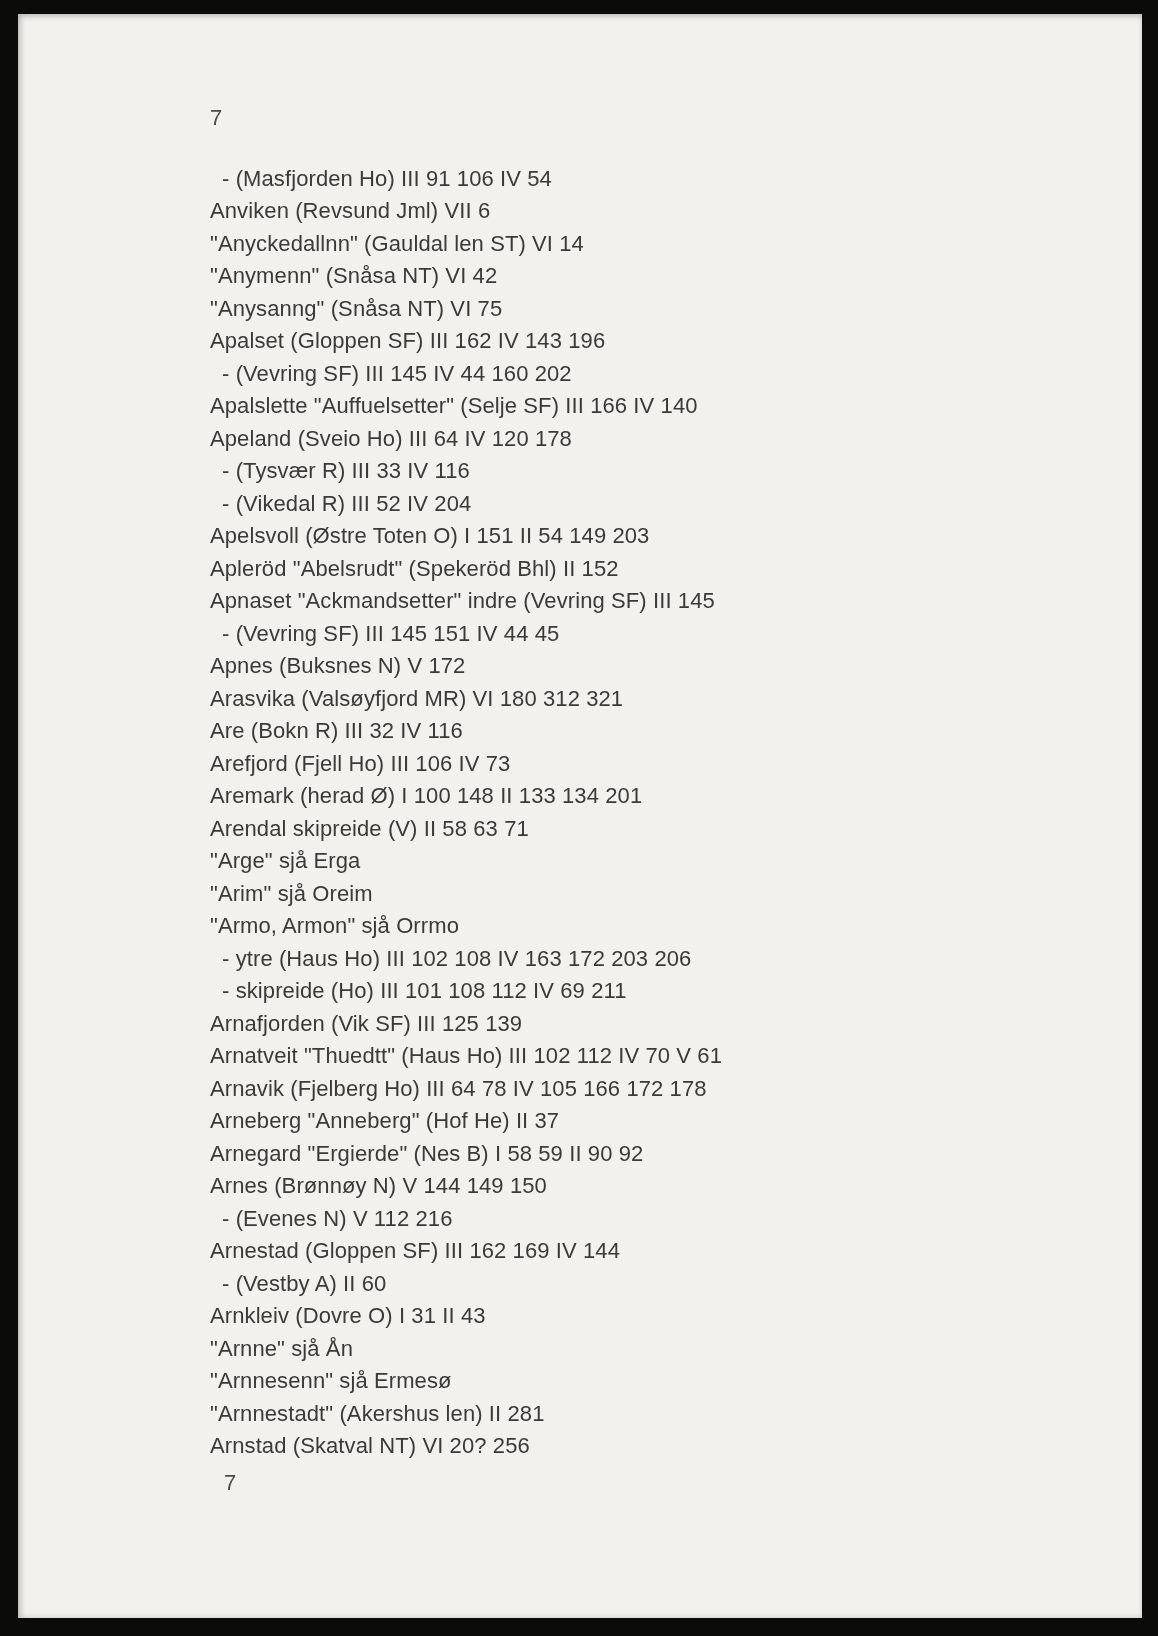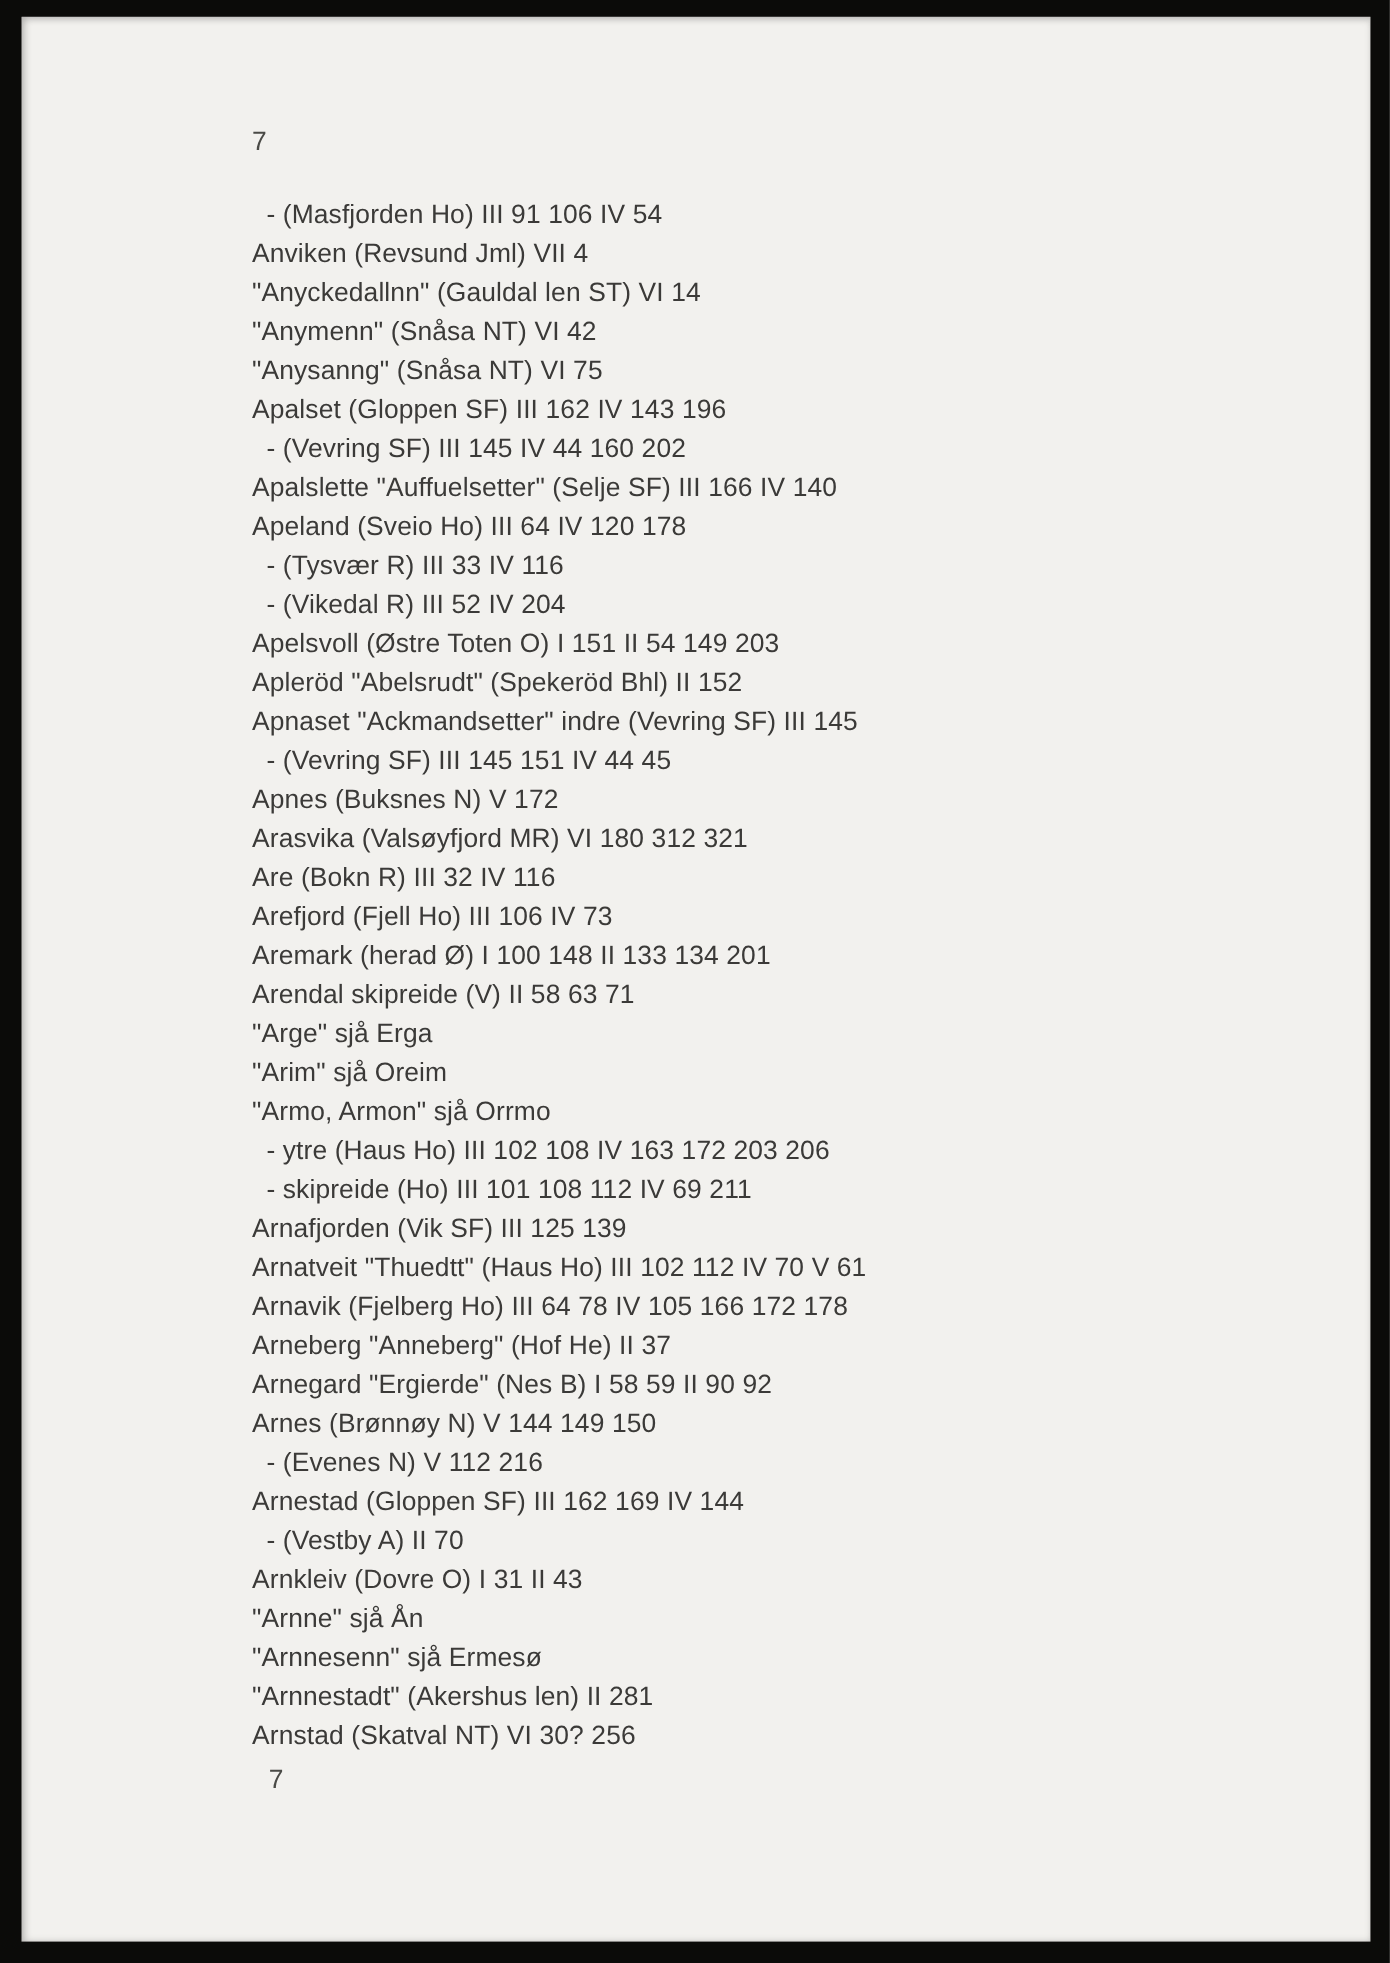--- a/index.html
+++ b/index.html
@@ -63,21 +63,21 @@
 </style>
 </head>
 <body>
 
 <div class="scan-surround">
   <div class="scanned-page">
     <div class="page-content">
       <div class="page-number top">7</div>
       <div class="entries">
           <div class="entry indent">- (Masfjorden Ho) III 91 106 IV 54</div>
-          <div class="entry">Anviken (Revsund Jml) VII 4</div>
+          <div class="entry">Anviken (Revsund Jml) VII 6</div>
           <div class="entry">"Anyckedallnn" (Gauldal len ST) VI 14</div>
           <div class="entry">"Anymenn" (Snåsa NT) VI 42</div>
           <div class="entry">"Anysanng" (Snåsa NT) VI 75</div>
           <div class="entry">Apalset (Gloppen SF) III 162 IV 143 196</div>
           <div class="entry indent">- (Vevring SF) III 145 IV 44 160 202</div>
           <div class="entry">Apalslette "Auffuelsetter" (Selje SF) III 166 IV 140</div>
           <div class="entry">Apeland (Sveio Ho) III 64 IV 120 178</div>
           <div class="entry indent">- (Tysvær R) III 33 IV 116</div>
           <div class="entry indent">- (Vikedal R) III 52 IV 204</div>
           <div class="entry">Apelsvoll (Østre Toten O) I 151 II 54 149 203</div>
@@ -96,23 +96,23 @@
           <div class="entry indent">- ytre (Haus Ho) III 102 108 IV 163 172 203 206</div>
           <div class="entry indent">- skipreide (Ho) III 101 108 112 IV 69 211</div>
           <div class="entry">Arnafjorden (Vik SF) III 125 139</div>
           <div class="entry">Arnatveit "Thuedtt" (Haus Ho) III 102 112 IV 70 V 61</div>
           <div class="entry">Arnavik (Fjelberg Ho) III 64 78 IV 105 166 172 178</div>
           <div class="entry">Arneberg "Anneberg" (Hof He) II 37</div>
           <div class="entry">Arnegard "Ergierde" (Nes B) I 58 59 II 90 92</div>
           <div class="entry">Arnes (Brønnøy N) V 144 149 150</div>
           <div class="entry indent">- (Evenes N) V 112 216</div>
           <div class="entry">Arnestad (Gloppen SF) III 162 169 IV 144</div>
-          <div class="entry indent">- (Vestby A) II 70</div>
+          <div class="entry indent">- (Vestby A) II 60</div>
           <div class="entry">Arnkleiv (Dovre O) I 31 II 43</div>
           <div class="entry">"Arnne" sjå Ån</div>
           <div class="entry">"Arnnesenn" sjå Ermesø</div>
           <div class="entry">"Arnnestadt" (Akershus len) II 281</div>
-          <div class="entry">Arnstad (Skatval NT) VI 30? 256</div>
+          <div class="entry">Arnstad (Skatval NT) VI 20? 256</div>
         </div>
       <div class="page-number bottom">7</div>
     </div>
   </div>
 </div>
 
 </body></html>

